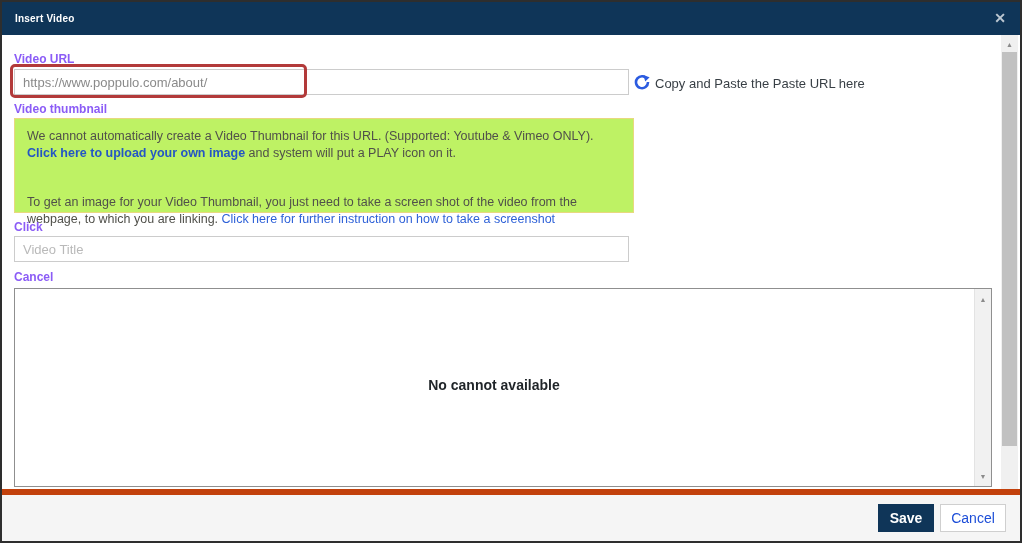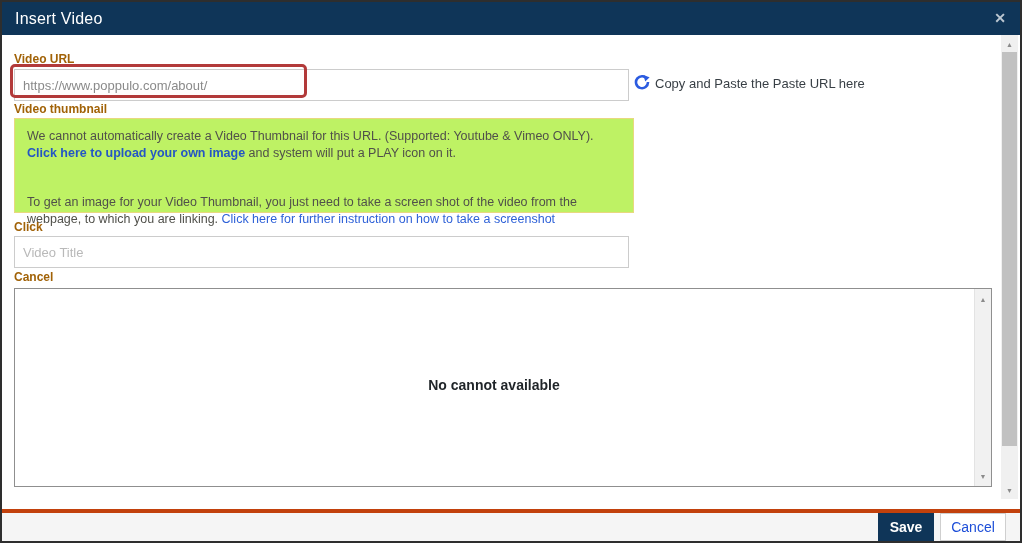--- a/index.html
+++ b/index.html
@@ -15,38 +15,38 @@
     border: 2px solid #2e2e2e;
     background: #fff;
   }
   
   .header {
     position: absolute; left: 0; top: 0; right: 0; height: 33px;
     background: #0f3558;
     display: flex; align-items: center;
   }
   .header .title {
-    color: #ffffff; font-weight: normal; font-size: 16px;
+    color: #ffffff; font-weight: bold; font-size: 10px;
     padding-left: 13px; letter-spacing: .2px;
   }
   .close {
     position: absolute; right: 8px; top: 4px;
     width: 24px; height: 24px;
     color: #bcc7d1; font-size: 14px; font-weight: bold;
     display: flex; align-items: center; justify-content: center;
     cursor: pointer;
   }
   
   .field-label {
     position: absolute; left: 12px;
-    font-size: 12px; font-weight: bold; color: #a16207;
+    font-size: 12px; font-weight: bold; color: #8b5cf6;
   }
   
   .text-input {
-    position: absolute; left: 12px; width: 615px; height: 32px;
+    position: absolute; left: 12px; width: 615px; height: 26px;
     border: 1px solid #cccccc; background: #fff;
     font-family: "Liberation Sans", sans-serif;
     font-size: 13px; color: #8a8a8a; padding: 0 8px;
     outline: none;
   }
   .text-input::placeholder { color: #b9b9b9; opacity: 1; }
   #url-input { top: 67px; }
   #title-input { top: 234px; color: #444; }
   
   .red-annotation {
@@ -98,22 +98,22 @@
   .modal-scrollbar {
     position: absolute; right: 2px; top: 33px; width: 17px; height: 464px;
     background: #f0f0f0;
   }
   .modal-scrollbar .thumb {
     position: absolute; left: 1px; right: 1px; top: 17px; height: 394px;
     background: #c1c1c1; cursor: grab;
   }
   
   .footer {
-    position: absolute; left: 0; right: 0; bottom: 0; height: 32px;
-    background: #f5f5f5; border-top: 4px solid #c2410c;
+    position: absolute; left: 0; right: 0; bottom: 0; height: 52px;
+    background: #f5f5f5; border-top: 6px solid #c2410c;
     display: flex; align-items: center; justify-content: flex-end;
     gap: 6px; padding-right: 14px; padding-left: 40px;
   }
   .btn {
     height: 28px; font-family: "Liberation Sans", sans-serif;
     font-size: 14px; cursor: pointer;
   }
   .btn-save {
     width: 56px; background: #0f3558; color: #ffffff;
     border: 1px solid #0f3558; font-weight: bold;

